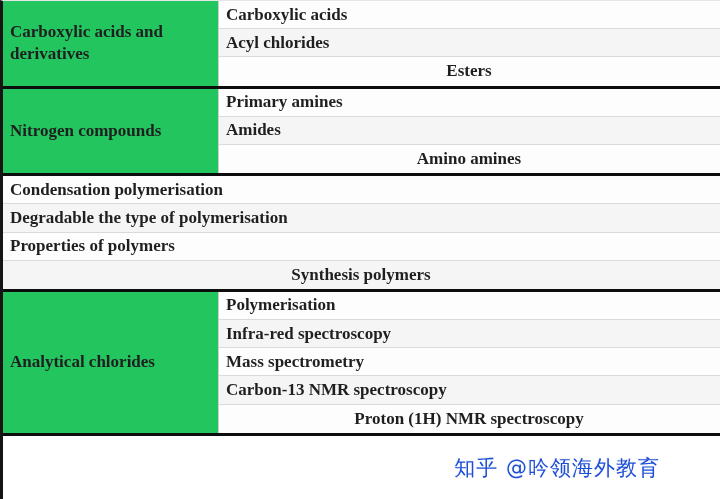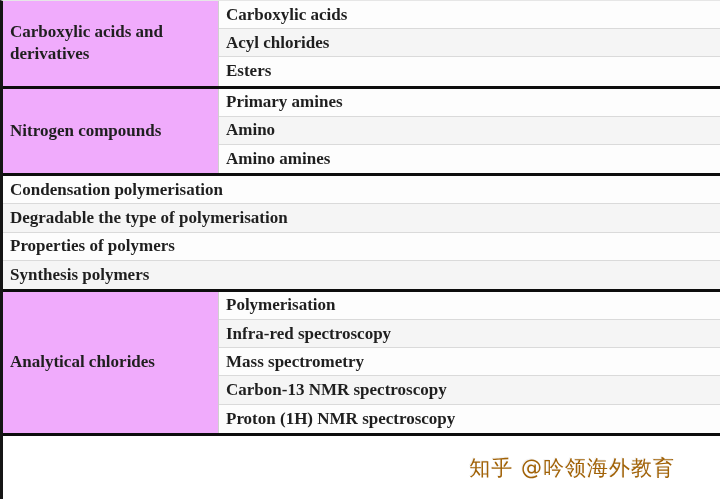--- a/index.html
+++ b/index.html
@@ -28,21 +28,21 @@
   .cat-cell {
     width: 216px;
     flex: 0 0 216px;
     box-sizing: border-box;
     border-right: 1px solid #cfcfcf;
     display: flex;
     align-items: center;
     padding: 0 10px 0 7px;
     font-size: 17px;
     line-height: 1.3;
-    background: #f0abfc;
+    background: #22c55e;
   }
   .topics {
     flex: 1 1 auto;
     display: flex;
     flex-direction: column;
   }
   .topic-row {
     height: 28.2px;
     box-sizing: border-box;
     display: flex;
@@ -51,29 +51,30 @@
     border-bottom: 1px solid #dadada;
     font-size: 17px;
     background: #fdfdfd;
     white-space: nowrap;
   }
   .topic-row:nth-child(even) {
     background: #f5f5f5;
   }
   .topic-row:last-child {
     border-bottom: none;
+    justify-content: center;
   }
   .watermark {
     position: absolute;
-    right: 45px;
+    right: 60px;
     bottom: 17px;
     font-size: 21px;
     letter-spacing: 1px;
     font-weight: normal;
-    color: #a16207;
+    color: #1d4ed8;
     text-shadow: 1px 1px 0 #ffffff, -1px -1px 0 #f2f2f2;
     pointer-events: none;
     font-family: "DejaVu Sans", sans-serif;
   }
 </style>
 </head>
 <body>
 
 <div class="screen">
 
@@ -96,21 +97,21 @@
 
   <div class="group">
     <div class="cat-cell">
       <span>Nitrogen compounds</span>
     </div>
     <div class="topics">
       <div class="topic-row">
           <span>Primary amines</span>
         </div>
       <div class="topic-row">
-          <span>Amino</span>
+          <span>Amides</span>
         </div>
       <div class="topic-row">
           <span>Amino amines</span>
         </div>
     </div>
   </div>
 
   <div class="group">
     <div class="topics">
       <div class="topic-row">

